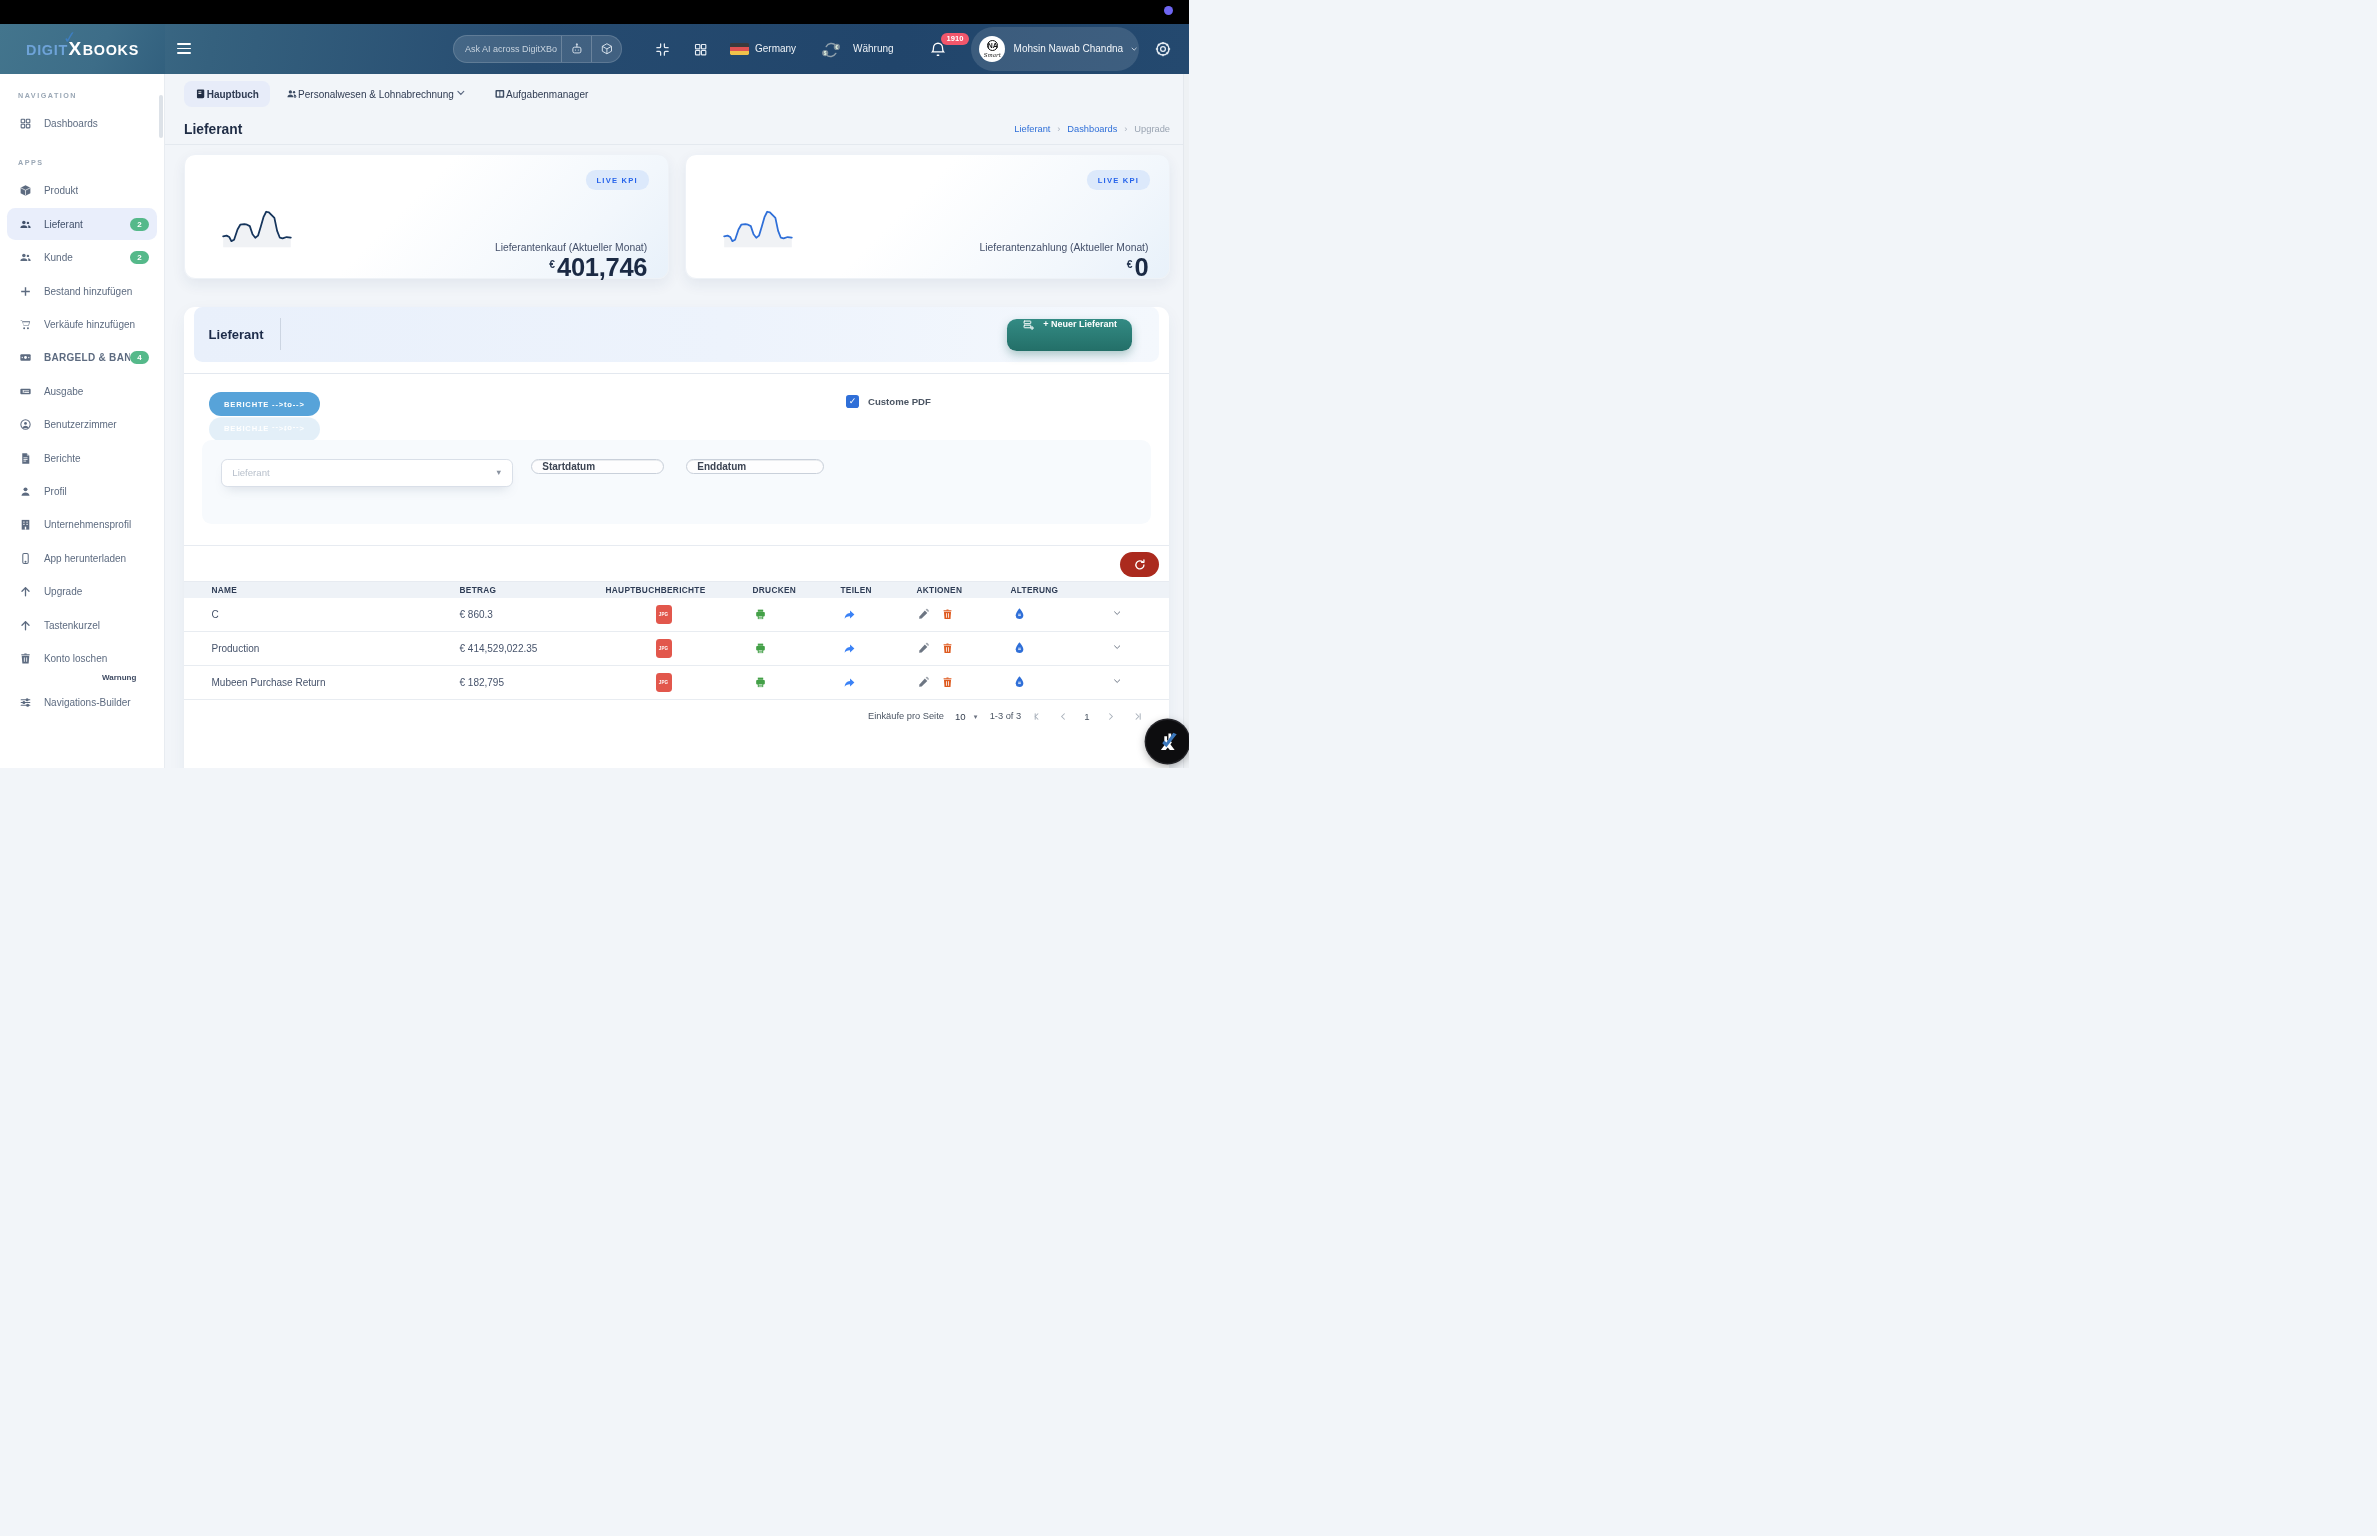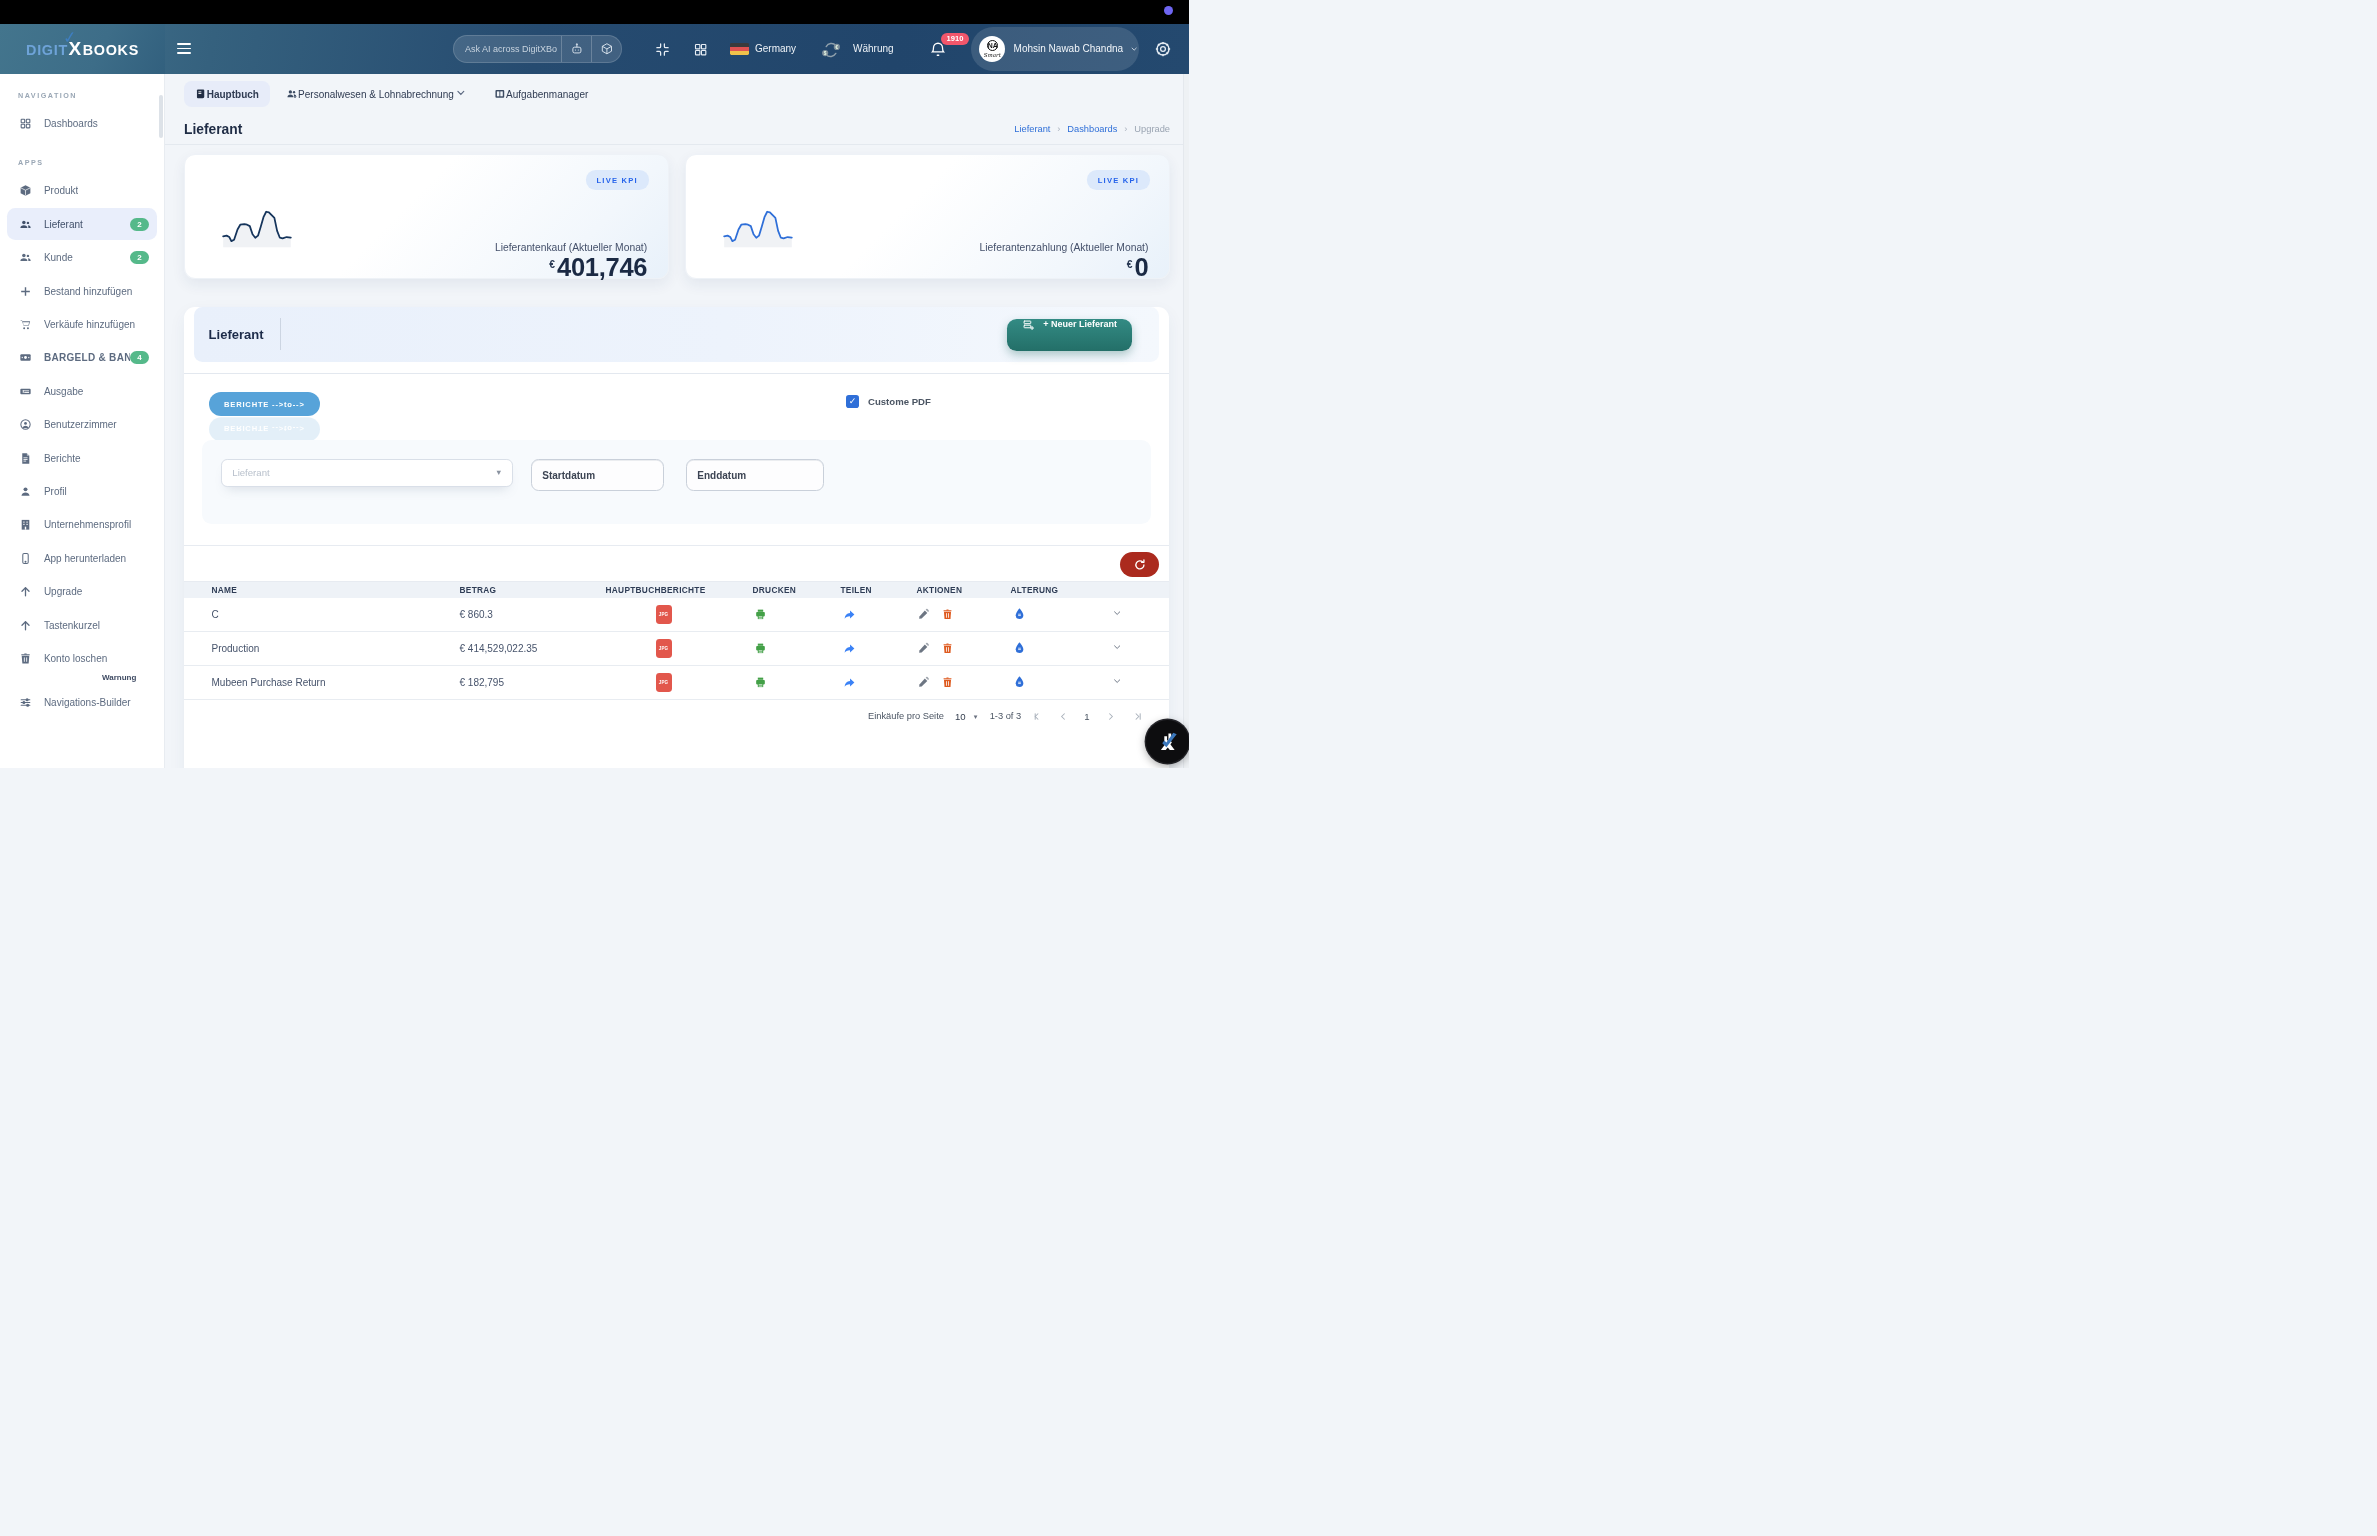--- a/index.html
+++ b/index.html
@@ -120,21 +120,21 @@
   .pdf-checkbox { width:13px; height:13px; border-radius:2.8px; background:#2f6fd8; color:#fff; font-size:9px; font-weight:800;
                   display:flex; align-items:center; justify-content:center; }
   .pdf-label { font-size:9.6px; font-weight:700; color:#4b5563; }
 
   .filter-panel { margin:0 18px; height:84px; background:#f7fafd; border-radius:9.6px; position:relative; }
   .supplier-select { position:absolute; left:19px; top:19px; width:292px; height:27.5px; background:#fff;
                      border:0.7px solid #d9dfe8; border-radius:6.2px; display:flex; align-items:center;
                      box-shadow:0 6.9px 11px -5.5px rgba(120,135,155,.25); cursor:pointer; }
   .supplier-placeholder { padding-left:10.3px; font-size:9.6px; color:#b9c1cc; flex:1; }
   .select-arrow { margin-right:9.6px; color:#8a93a0; font-size:7.6px; }
-  .date-input { position:absolute; top:19px; height:32px; background:#fdfdfe; border:0.7px solid #c9d0da; border-radius:7.6px;
+  .date-input { position:absolute; top:19px; height:15px; background:#fdfdfe; border:0.7px solid #c9d0da; border-radius:7.6px;
                 display:flex; align-items:center; padding-left:10.3px; font-size:10px; font-weight:600; color:#3c4453;
                 box-shadow:inset 0 0.7px 0 rgba(160,170,185,.25); cursor:text; }
   .start-date { left:329px; width:133px; }
   .end-date { left:484px; width:138px; }
 
   .refresh-strip { position:relative; height:37px; border-top:0.7px solid #e7ebf1; border-bottom:0.7px solid #e7ebf1; margin-top:20.6px; }
   .refresh-btn { position:absolute; right:9.6px; top:6.2px; width:39px; height:25px; border:none; border-radius:12.4px;
                  background:#ab2a1e; color:#fff; display:flex; align-items:center; justify-content:center; cursor:pointer; }
 
   

